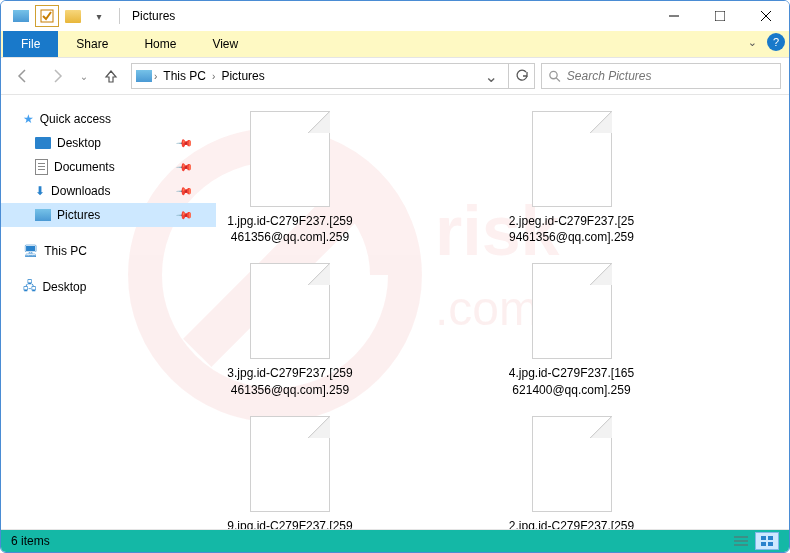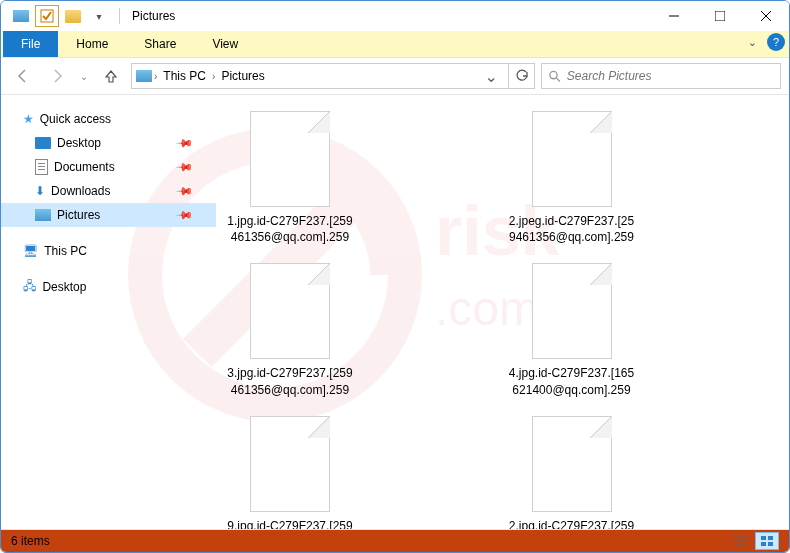--- a/index.html
+++ b/index.html
@@ -50,21 +50,21 @@
 .pc-ico, .net-ico { color: #2982cc; }
 
 .files-area { flex: 1; padding: 16px 10px 0 10px; overflow: hidden; }
 .files-grid { display: grid; grid-template-columns: repeat(2, 1fr); gap: 18px 10px; }
 .file-item { display: flex; flex-direction: column; align-items: center; text-align: center; width: 128px; }
 .file-thumb { width: 80px; height: 96px; position: relative; margin-bottom: 6px; }
 .file-thumb::before { content: ""; position: absolute; inset: 0; background: #fff; border: 1px solid #d0d0d0; }
 .file-thumb::after { content: ""; position: absolute; top: 0; right: 0; width: 22px; height: 22px; background: linear-gradient(135deg, transparent 48%, #d0d0d0 50%, #f2f2f2 53%); }
 .file-label { font-size: 12px; line-height: 1.35; word-break: break-all; max-width: 128px; }
 
-.statusbar { position: absolute; bottom: 0; left: 0; right: 0; height: 23px; border-top: 1px solid #e5e5e5; background: #c2410c; display: flex; align-items: center; padding: 4px 10px; font-size: 12px; z-index: 2; }
+.statusbar { position: absolute; bottom: 0; left: 0; right: 0; height: 23px; border-top: 1px solid #e5e5e5; background: #14b8a6; display: flex; align-items: center; padding: 4px 10px; font-size: 12px; z-index: 2; }
 .status-right { margin-left: auto; display: flex; gap: 2px; }
 .view-btn { width: 24px; height: 18px; border: 1px solid transparent; display: flex; align-items: center; justify-content: center; }
 .view-btn.active { border: 1px solid #7fb7e8; background: #cde8ff; }
 
 .desk-ico { width: 16px; height: 12px; background: #2982cc; display: inline-block; border-radius: 1px; }
 .doc-ico { width: 13px; height: 16px; background: #fff; border: 1px solid #888; display: inline-block; position: relative; }
 .doc-ico::after { content: ""; position: absolute; left: 2px; right: 2px; top: 3px; height: 1px; background: #888; box-shadow: 0 3px 0 #888, 0 6px 0 #888; }
 .pic-ico { width: 16px; height: 12px; background: linear-gradient(#76c2e8,#4a99d4); display: inline-block; }
 </style>
 </head>
@@ -115,22 +115,22 @@
         <svg viewBox="0 0 10 10">
           <line x1="0" y1="0" x2="10" y2="10" stroke="#000"></line>
           <line x1="10" y1="0" x2="0" y2="10" stroke="#000"></line>
         </svg>
       </div>
   </div>
 </div>
 
 <div class="ribbon">
   <div class="ribbon-file">File</div>
+  <div class="ribbon-tab">Share</div>
   <div class="ribbon-tab">Home</div>
-  <div class="ribbon-tab">Share</div>
   <div class="ribbon-tab">View</div>
   <div class="ribbon-right">
     <span class="chev">⌄</span>
     <span class="help">?</span>
   </div>
 </div>
 
 <div class="toolbar">
   <div class="nav-arrow">
       <svg width="16" height="16" viewBox="0 0 16 16">

